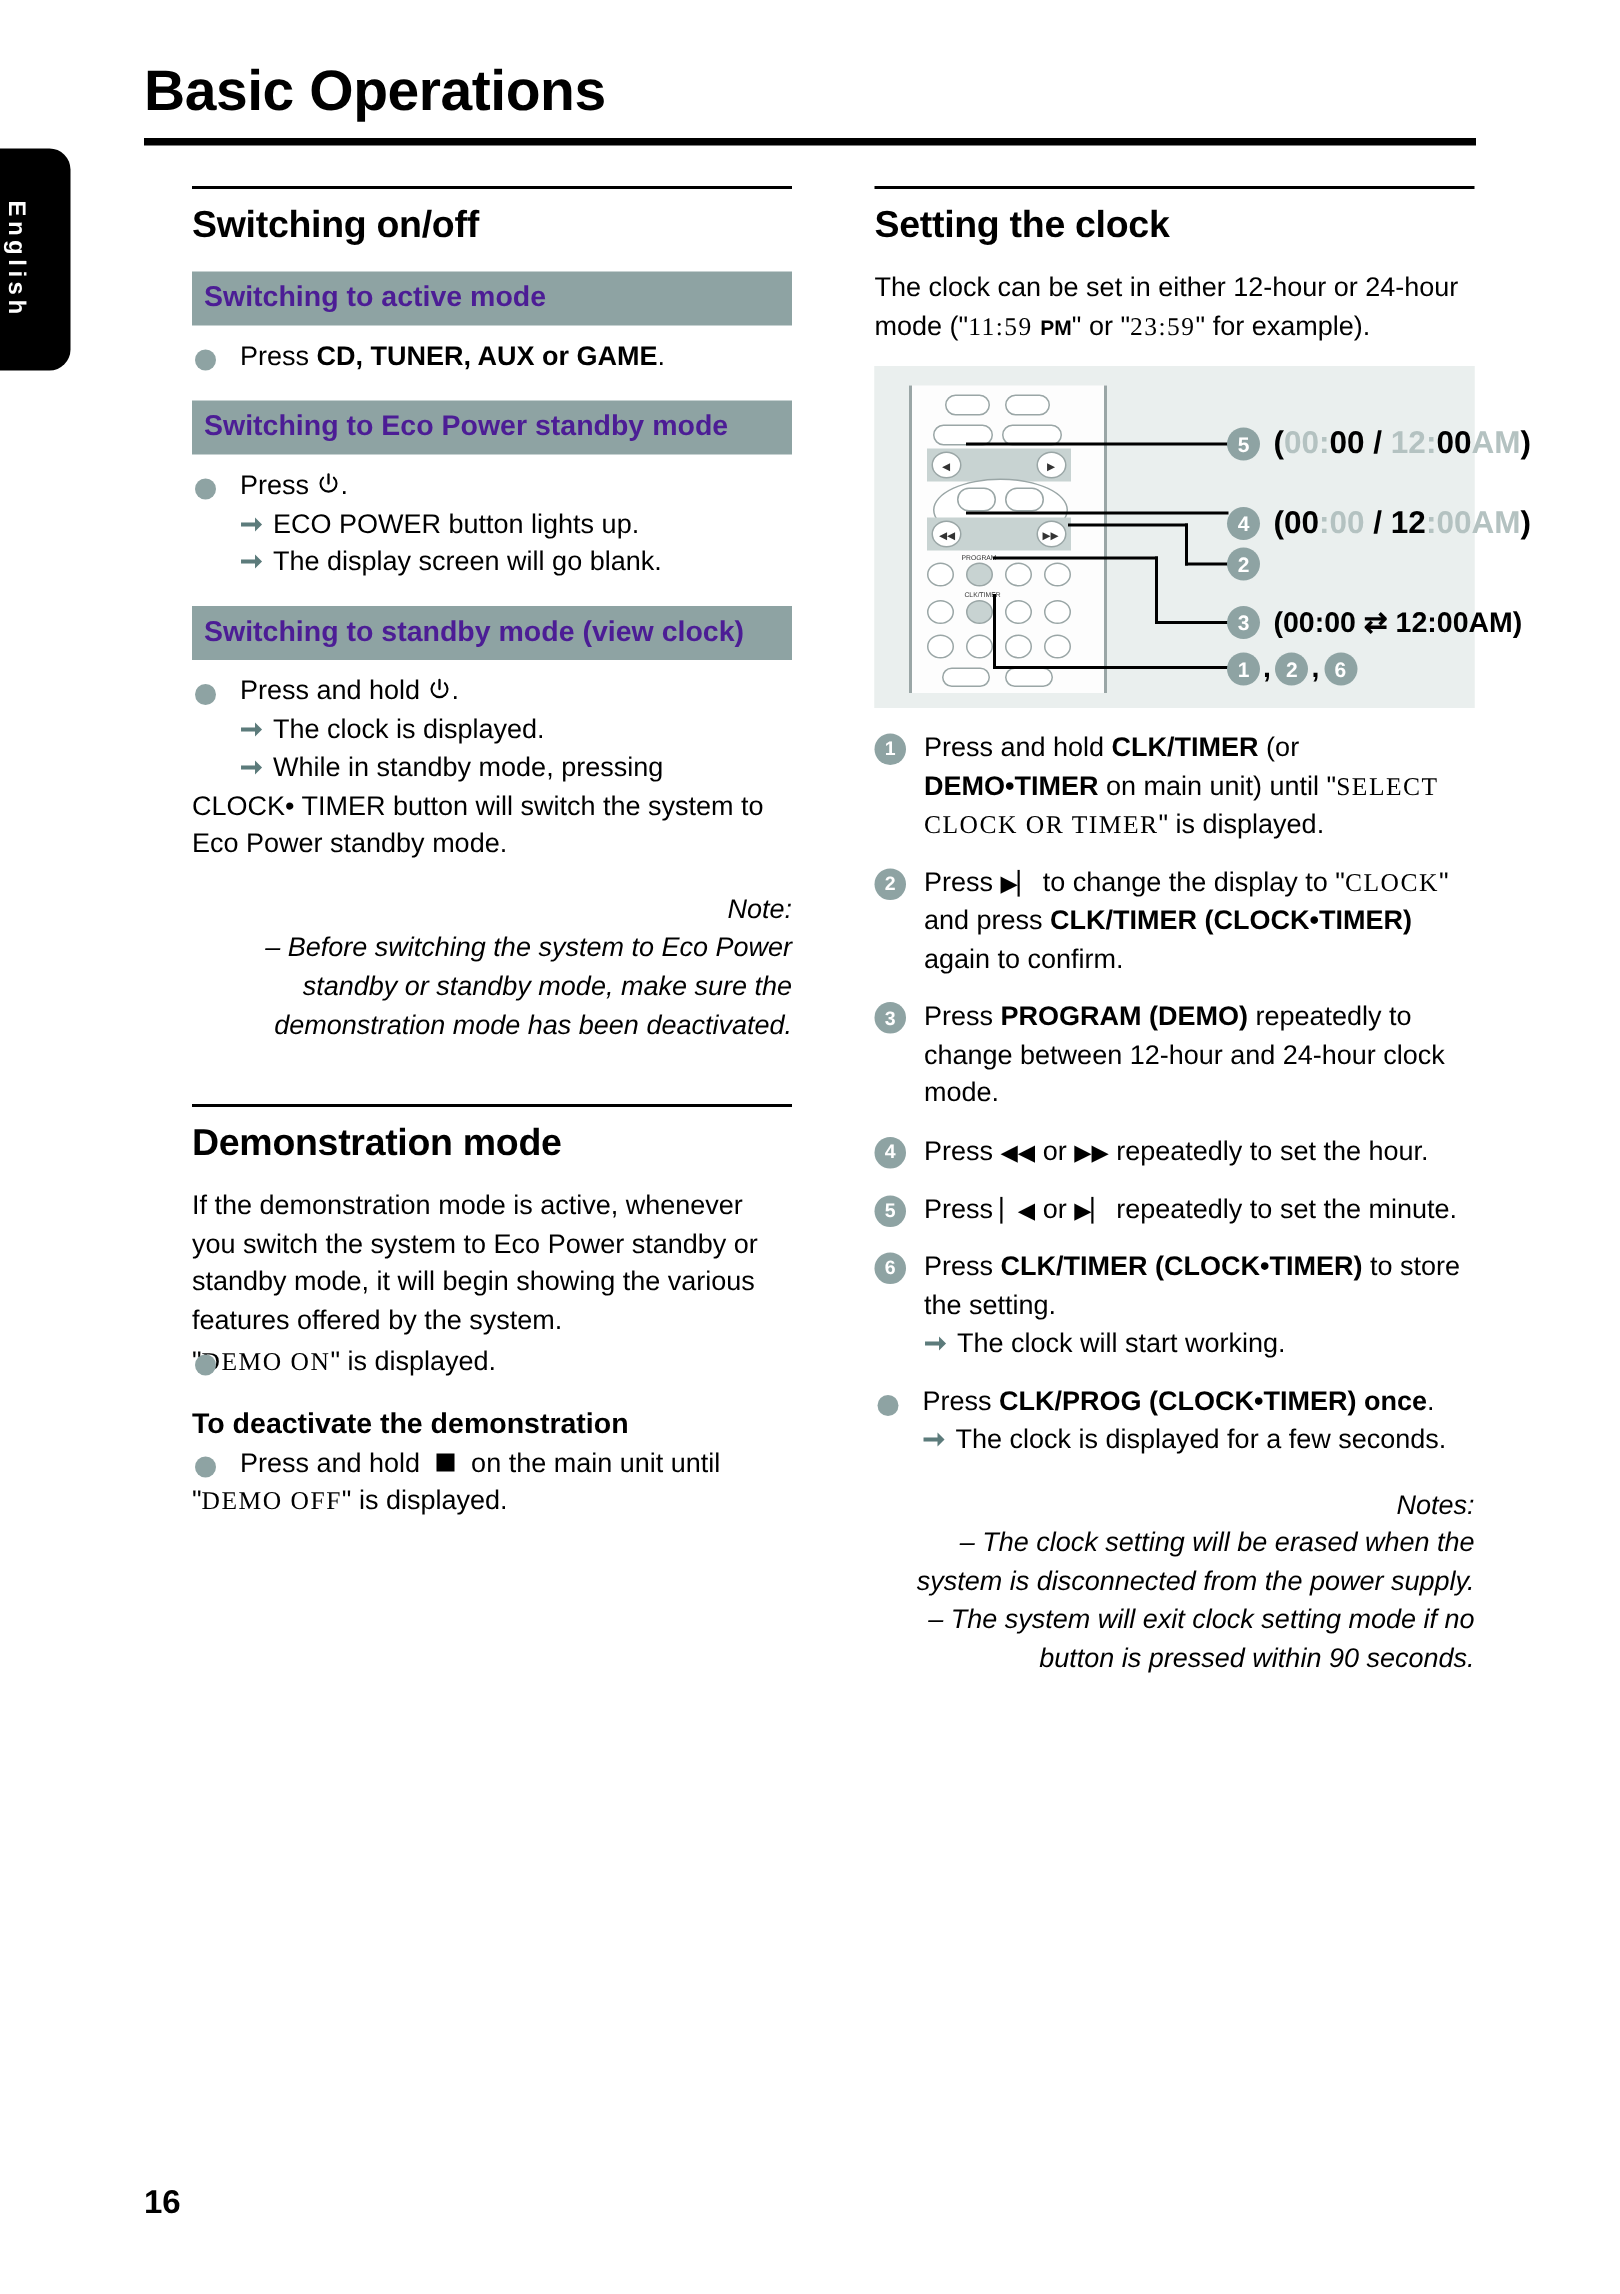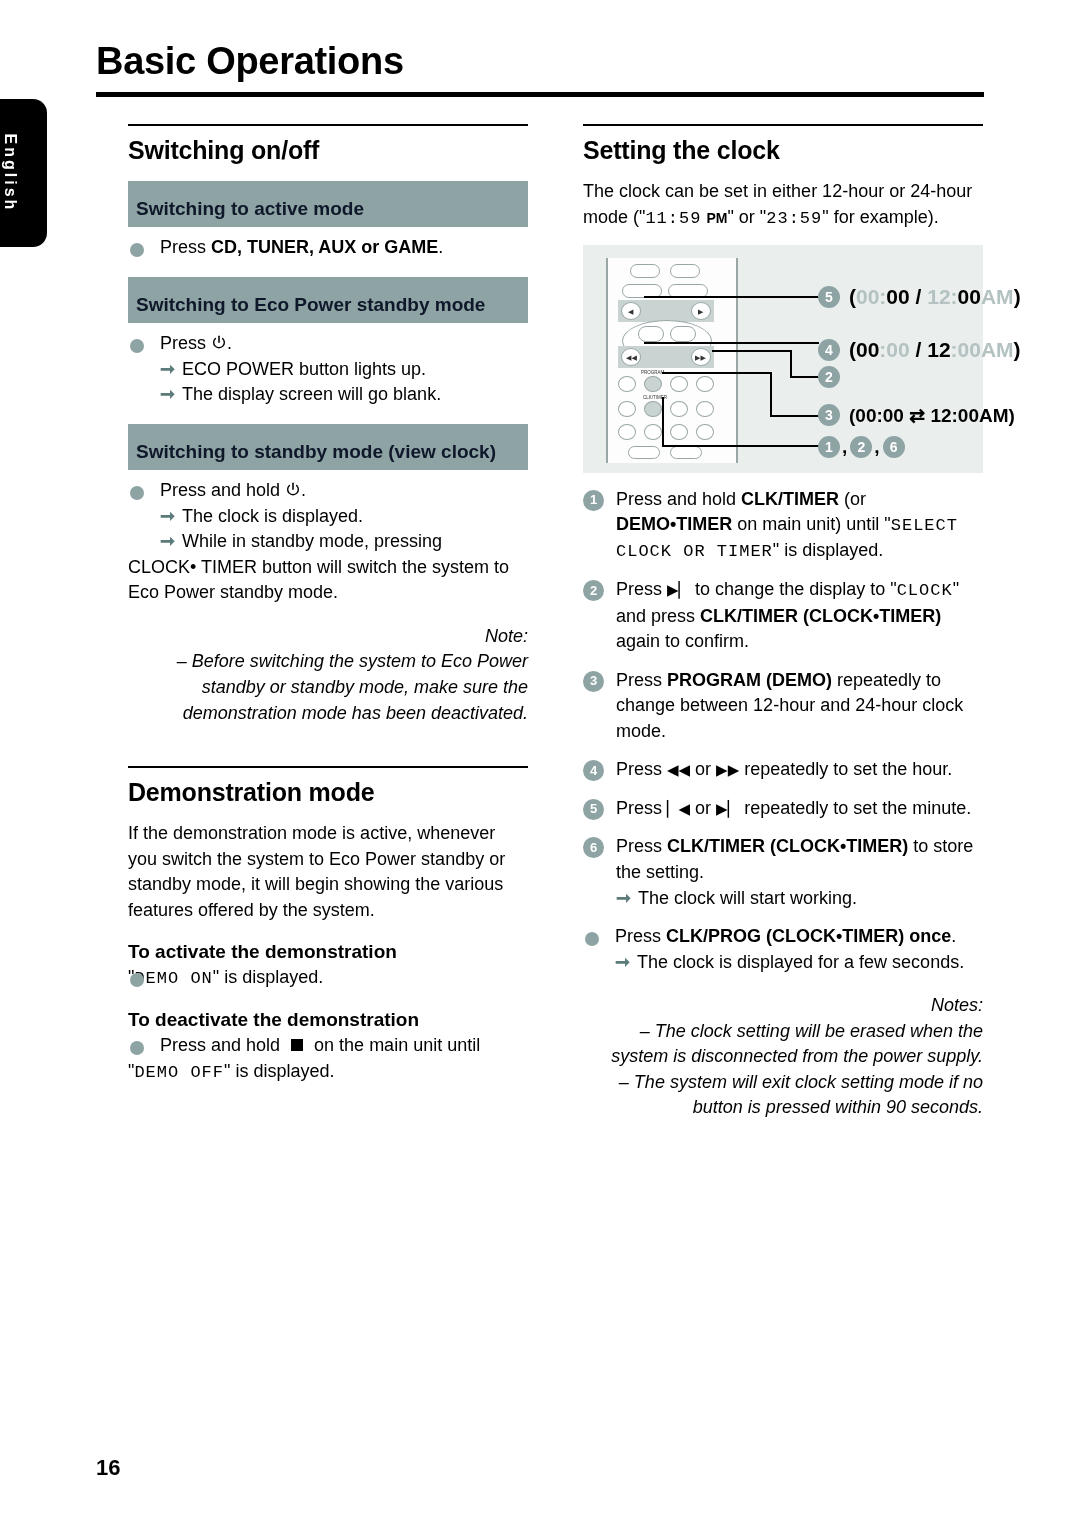--- a/index.html
+++ b/index.html
@@ -58,24 +58,24 @@
   h2.sec-title {
     font-size: 25px;
     font-weight: bold;
     letter-spacing: -0.2px;
     margin-bottom: 14px;
   }
 
   
   .bar {
     background: #8ea3a3;
-    color: #0f172a;
+    color: #4c1d95;
     font-size: 19px;
     font-weight: bold;
-    padding: 16px 8px 6px 8px;
+    padding: 6px 8px 6px 8px;
     line-height: 1.28;
     margin: 16px 0 8px 0;
   }
 
   
   .bullet-row { position: relative; padding-left: 32px; margin: 6px 0; }
   .dot {
     position: absolute; left: 2px; top: 8px;
     width: 14px; height: 14px; border-radius: 50%;
     background: #8ea3a3;
@@ -93,21 +93,21 @@
   .note { font-style: italic; font-size: 18px; line-height: 1.42; margin-top: 18px; text-align: right; }
   .note .lbl { display: block; }
 
   h3.subhead {
     font-size: 19px; font-weight: bold;
     margin: 18px 0 2px 0;
   }
 
   
   .lcd {
-    font-family: Liberation Mono, monospace;
+    font-family: Liberation Serif, serif;
     letter-spacing: 1px;
     font-size: 17px;
   }
 
   
   .diagram {
     position: relative;
     margin-top: 14px;
     width: 400px; height: 228px;
     background: #eaefee;
@@ -207,21 +207,20 @@
     <div class="note">
       <span class="lbl">Note:</span>
       <span>–  Before switching the system to Eco Power standby or standby mode, make sure the demonstration mode has been deactivated.</span>
     </div>
 
     <div style="margin-top:40px">
       <div class="sec-rule left-rule"></div>
       <h2 class="sec-title">Demonstration mode</h2>
       <div class="body">If the demonstration mode is active, whenever you switch the system to Eco Power standby or standby mode, it will begin showing the various features offered by the system.</div>
 
-      <h3 class="subhead">To activate the demonstration</h3>
       <div class="bullet-row" style="margin-top:2px">
         <span class="dot"></span>
         <div class="body" style="margin-left:-32px">"<span class="lcd">DEMO ON</span>"<span> is displayed.</span></div>
       </div>
 
       <h3 class="subhead">To deactivate the demonstration</h3>
       <div class="bullet-row" style="margin-top:2px">
         <span class="dot"></span>
         <div class="body"><span>Press and hold </span><span style="display:inline-block;width:12px;height:12px;background:#000;vertical-align:0px;margin:0 6px;"></span><span> on the main unit until</span></div>
         <div class="body" style="margin-left:-32px">"<span class="lcd">DEMO OFF</span>"<span> is displayed.</span></div>

